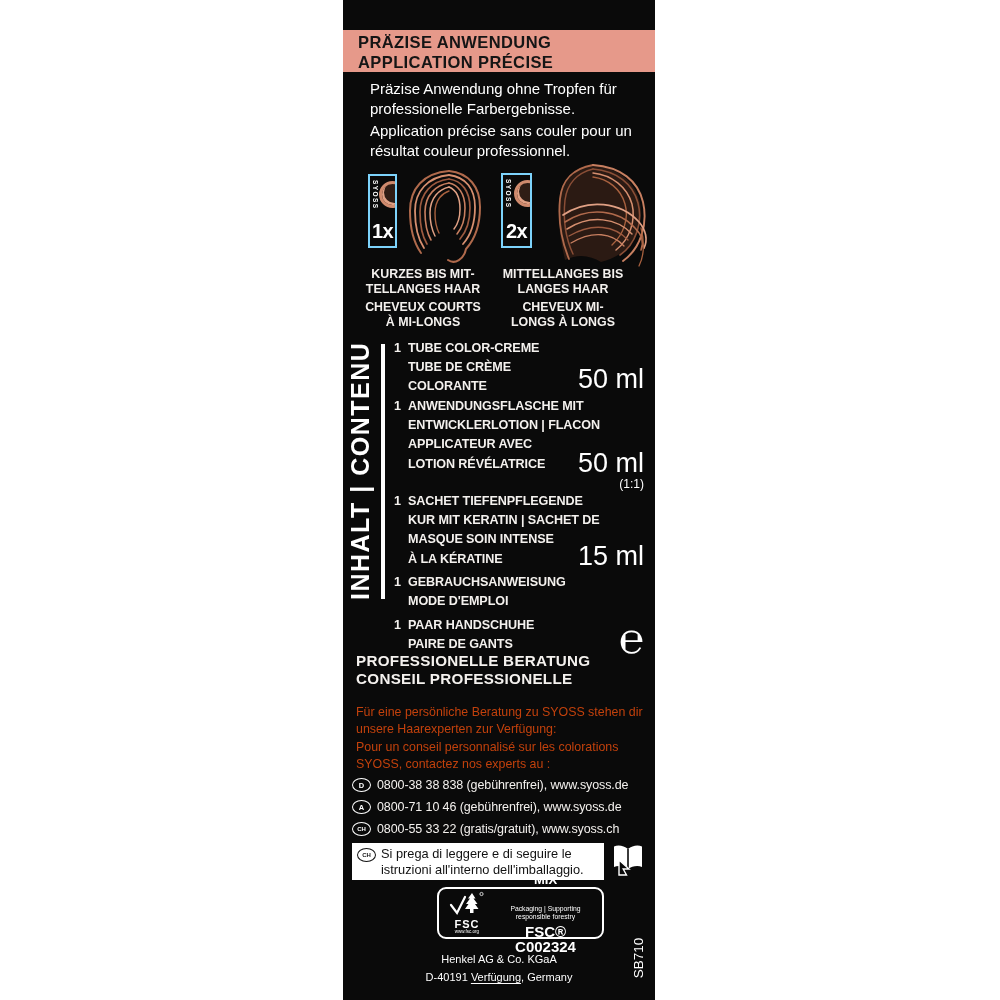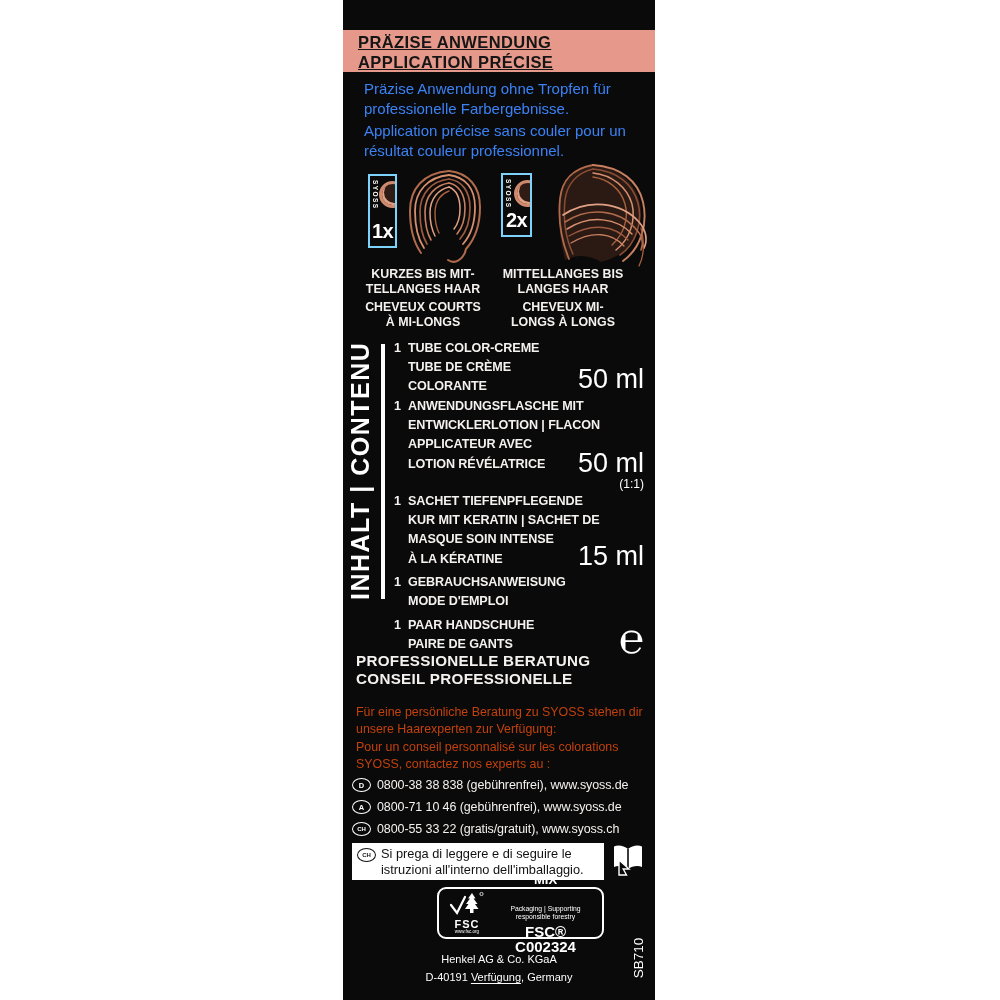--- a/index.html
+++ b/index.html
@@ -9,23 +9,23 @@
   }
   .panel{
     position:absolute;left:343px;top:0;width:312px;height:1000px;
     background:#0a0a0a;color:#f4f1ee;
   }
   .abs{position:absolute;}
   
   .band{
     left:0;top:30px;width:100%;height:42px;background:#e6998a;
     color:#151515;font-weight:bold;font-size:16.5px;line-height:19.5px;
-    letter-spacing:.4px;padding:3px 0 0 15px;box-sizing:border-box;white-space:nowrap;text-decoration:underline;
-  }
-  .intro{left:21px;width:297px;font-size:15px;line-height:20px;color:#3b82f6;}
+    letter-spacing:.4px;padding:3px 0 0 15px;box-sizing:border-box;white-space:nowrap;
+  }
+  .intro{left:27px;width:297px;font-size:15px;line-height:20px;color:#ffffff;}
   
   .dosebox{
     width:29px;height:74px;border:2px solid #7dd3fc;box-sizing:border-box;
     overflow:hidden;
   }
   .dosebox .brand{
     position:absolute;top:4px;left:2px;writing-mode:vertical-rl;
     font-size:6.5px;font-weight:bold;letter-spacing:1.4px;color:#fff;
   }
   .swatch{
@@ -115,21 +115,21 @@
       <path d="M52,20 C43,22 33,30 33,46 C33,55 35,63 38,69" stroke="#e0a084" stroke-width="1.5"></path>
       <path d="M52,24 C46,26 38,32 38,46 C38,54 39,60 42,66" stroke="#a8613f" stroke-width="1.4"></path>
       <path d="M52,4 C72,6 83,20 83,40 C83,58 78,72 69,82 C67,92 58,98 51,93" stroke="#b06a4c" stroke-width="2"></path>
       <path d="M52,8 C69,10 78,22 78,40 C78,56 74,68 66,77" stroke="#d68f6f" stroke-width="1.8"></path>
       <path d="M52,12 C65,14 73,24 73,41 C73,54 70,64 63,72" stroke="#9c5a40" stroke-width="1.7"></path>
       <path d="M52,16 C61,18 68,26 68,41 C68,52 66,60 60,67" stroke="#c77f60" stroke-width="1.6"></path>
       <path d="M52,20 C57,22 63,28 63,42 C63,50 61,57 57,62" stroke="#e0a084" stroke-width="1.5"></path>
     </g>
   </svg>
 
-  <div class="abs dosebox" style="left:158px;top:173px;height:64px;width:31px">
+  <div class="abs dosebox" style="left:158px;top:173px;height:75px;width:31px">
     <span class="swatch"></span>
     <span class="brand">SYOSS</span>
     <span class="count">2x</span>
   </div>
   <svg class="abs" style="left:190px;top:160px" width="122" height="112" viewBox="0 0 122 112">
     <path d="M60,5 C38,7 28,22 26,40 C24,60 28,82 32,100 C46,93 58,96 68,102 C88,97 103,84 107,64 C112,42 102,10 60,5 Z" fill="#2b1a13"></path>
     <g fill="none" stroke-linecap="round">
       <path d="M60,5 C38,9 29,21 27,39 C25,60 29,82 36,99" stroke="#b06a4c" stroke-width="1.8"></path>
       <path d="M60,9 C44,13 34,24 32,40 C30,59 33,79 40,94" stroke="#8a4e36" stroke-width="1.5"></path>
       <path d="M60,5 C88,7 105,21 110,42 C115,64 108,88 90,101" stroke="#c77f60" stroke-width="1.9"></path>

